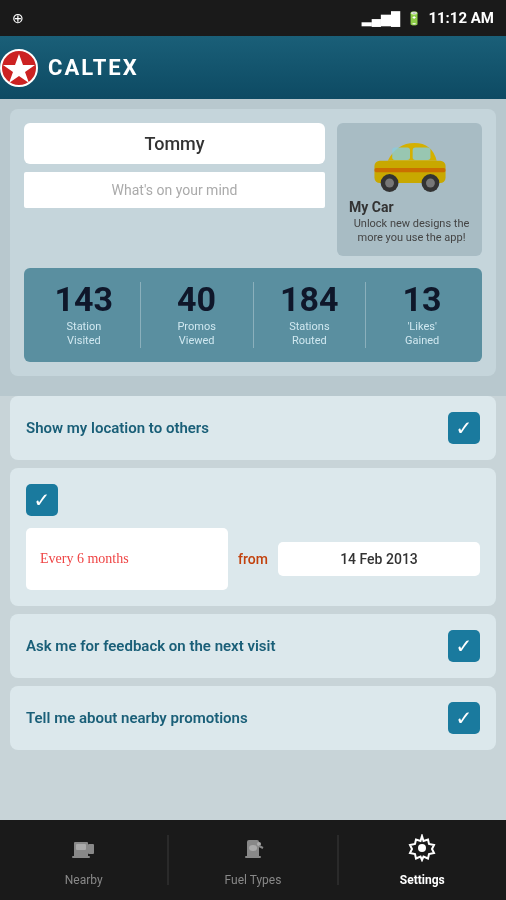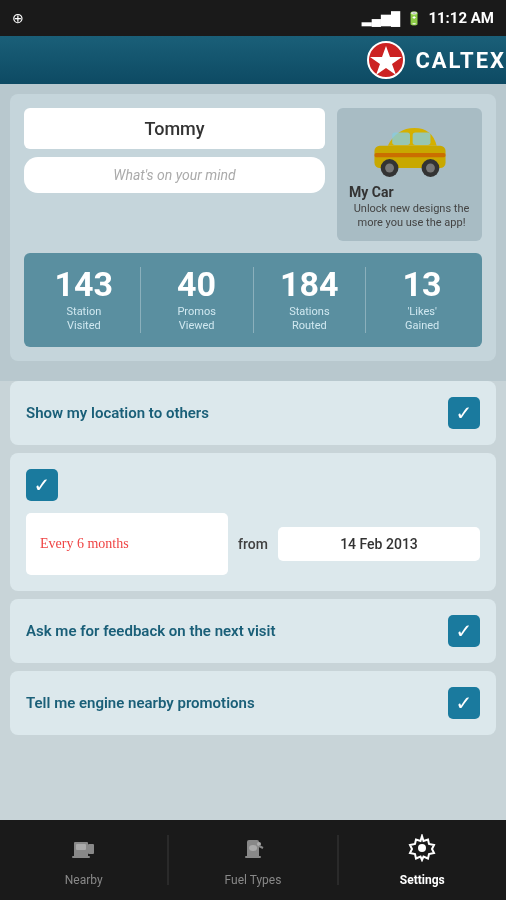--- a/index.html
+++ b/index.html
@@ -35,25 +35,25 @@
     }
     .status-time {
       color: white;
       font-size: 15px;
       font-weight: bold;
     }
 
     
     .app-header {
       width: 100%;
-      height: 48px;
+      height: 63px;
       background: linear-gradient(to bottom, #1a5f78, #0d4a63);
       display: flex;
       align-items: center;
-      justify-content: flex-end;
+      justify-content: flex-start;
       gap: 10px;
     }
     .caltex-logo {
       width: 38px;
       height: 38px;
     }
     .caltex-name {
       color: white;
       font-size: 22px;
       font-weight: bold;
@@ -89,25 +89,24 @@
     .username-box {
       background: white;
       border-radius: 6px;
       padding: 10px 14px;
       font-size: 18px;
       color: #333;
       font-weight: 500;
     }
     .thought-box {
       background: white;
-      border-radius: 14px;
+      border-radius: 2px;
       padding: 10px 14px;
       font-size: 14px;
       color: #aaa;
-      font-style: italic;
     }
     .car-section {
       width: 145px;
       background: #a8bcc4;
       border-radius: 6px;
       display: flex;
       flex-direction: column;
       align-items: center;
       padding: 10px 8px;
     }
@@ -141,21 +140,21 @@
     }
     .stat-item {
       display: flex;
       flex-direction: column;
       align-items: center;
       flex: 1;
     }
     .stat-number {
       font-size: 34px;
       font-weight: bold;
-      color: #ffffff;
+      color: #0f172a;
       line-height: 1;
     }
     .stat-label {
       font-size: 11px;
       color: #d0e8f0;
       text-align: center;
       margin-top: 4px;
       line-height: 1.3;
     }
     .stat-divider {
@@ -212,21 +211,21 @@
       border-radius: 5px;
       padding: 23px 14px;
       font-size: 14px;
       color: #ef4444;
       font-weight: 500;
       flex: 1;
       font-family: Liberation Serif, serif;
     }
     .oil-from {
       font-size: 14px;
-      color: #404040;
+      color: #c2410c;
       font-weight: 500;
     }
     .oil-date {
       background: white;
       border-radius: 5px;
       padding: 9px 14px;
       font-size: 14px;
       color: #333;
       font-weight: 500;
       flex: 1;
@@ -382,21 +381,21 @@
 
   <div class="setting-card">
     <div class="setting-row">
       <span class="setting-label">Ask me for feedback on the next visit</span>
       <div class="checkbox-icon">✓</div>
     </div>
   </div>
 
   <div class="setting-card">
     <div class="setting-row">
-      <span class="setting-label">Tell me engine nearby promotions</span>
+      <span class="setting-label">Tell me about nearby promotions</span>
       <div class="checkbox-icon">✓</div>
     </div>
   </div>
 
 </div>
 
 <div class="bottom-nav">
   <div class="nav-item">
     <span class="nav-icon">
       

